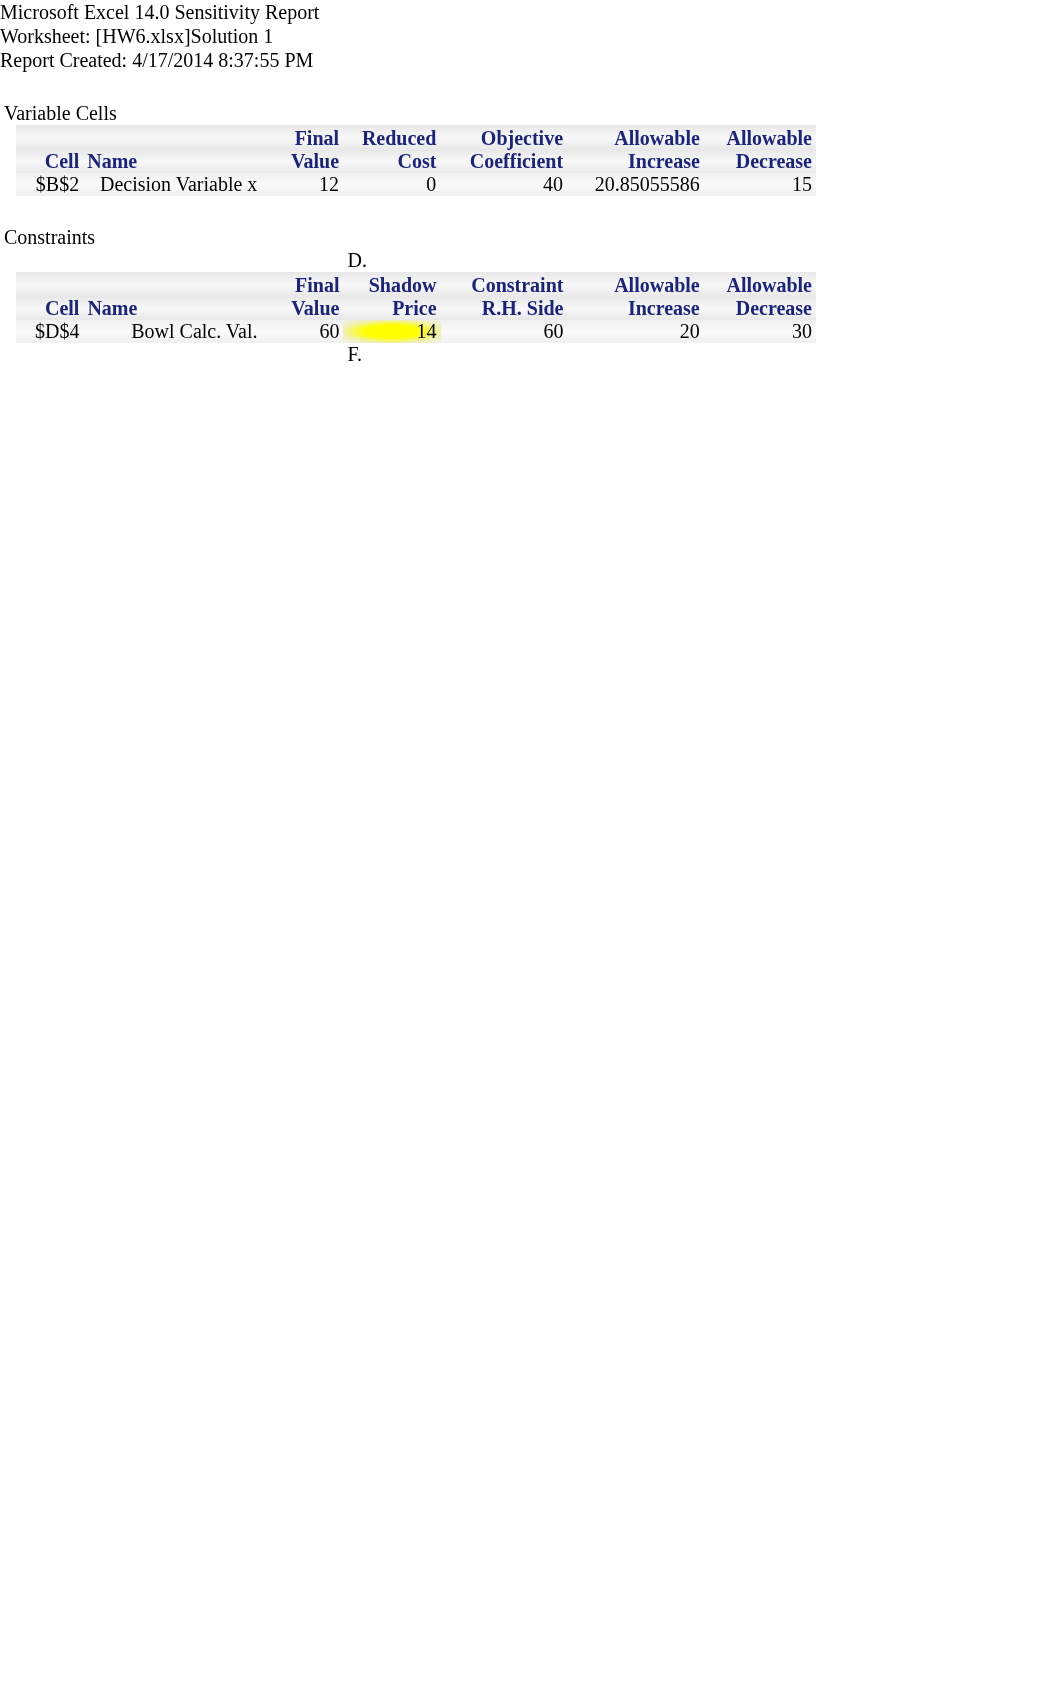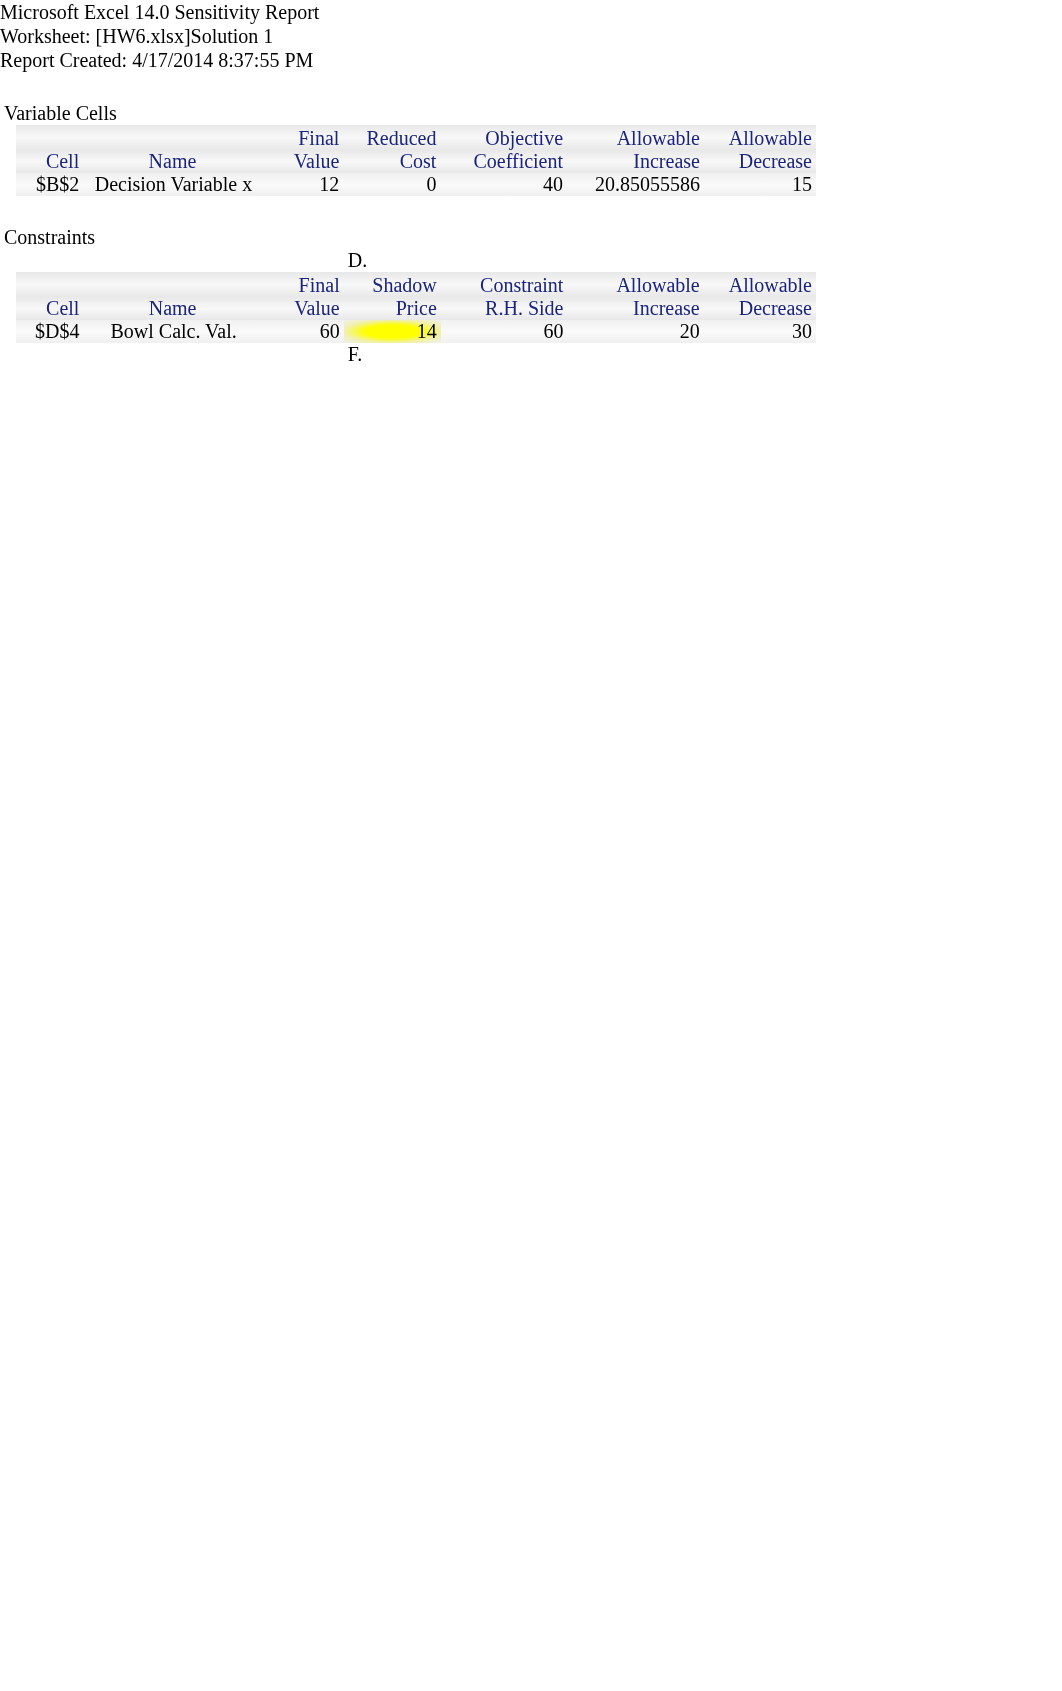--- a/index.html
+++ b/index.html
@@ -19,33 +19,33 @@
       padding-left: 4px;
       margin-top: 30px;
     }
     table {
       border-collapse: collapse;
       margin-left: 16px;
       width: 800px;
     }
     th {
       color: #1a237e;
-      font-weight: normal;
+      font-weight: bold;
       text-align: center;
       padding: 0 4px;
       background: linear-gradient(to bottom, #e8e8e8 0%, #f8f8f8 50%, #e8e8e8 100%);
     }
     .th-row1 th { padding-top: 2px; }
     td {
       padding: 0 4px;
       background: linear-gradient(to bottom, #f0f0f0 0%, #fafafa 50%, #f0f0f0 100%);
     }
     .col-cell { width: 60px; text-align: right; }
-    .col-name { width: 175px; text-align: center; }
-    .col-name-data { text-align: center; padding-left:6px;}
+    .col-name { width: 175px; text-align: left; }
+    .col-name-data { text-align: right; padding-left:6px;}
     .col-num { text-align: right; }
     .col-final { width: 75px; }
     .col-reduced { width: 90px; }
     .col-obj { width: 120px; }
     .col-inc { width: 130px; }
     .col-dec { width: 105px; }
     .hl {
       background: radial-gradient(ellipse at center, #ffff00 40%, #f0f0b0 70%, #f0f0f0 100%) !important;
     }
     .annot {

